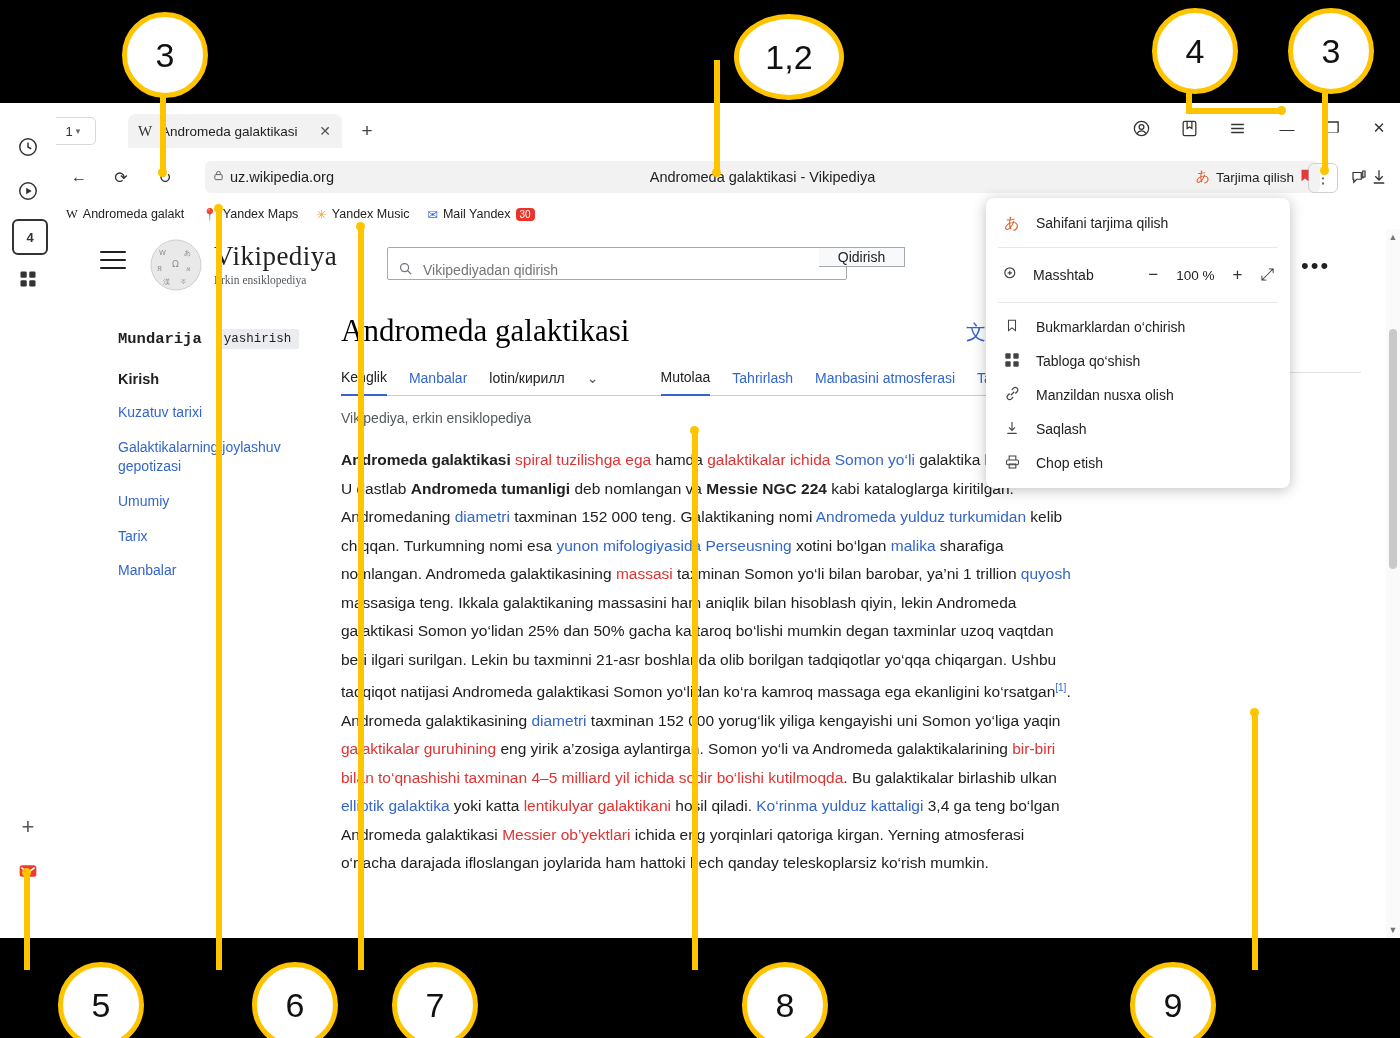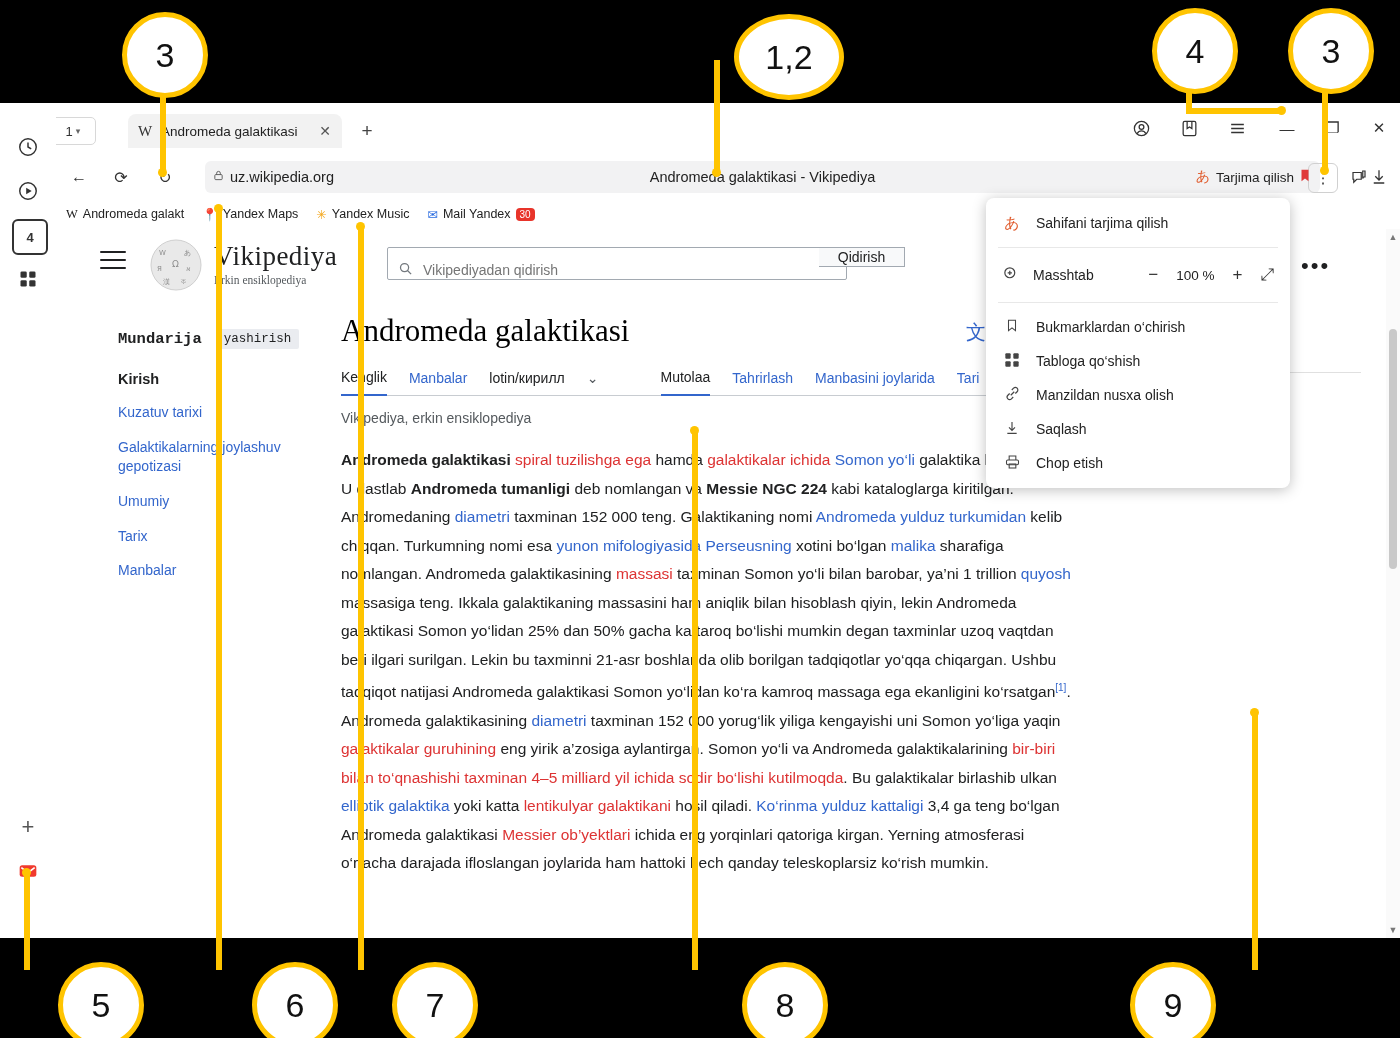--- a/index.html
+++ b/index.html
@@ -340,21 +340,21 @@
       </div>
 
       <div class="tabsrow">
         <span class="t active">Kenglik</span>
         <span class="t">Manbalar</span>
         <span class="t" style="color:#202122">lotin/кирилл</span>
         <span class="t" style="color:#54595d">⌄</span>
         <span class="sep"></span>
         <span class="t active">Mutolaa</span>
         <span class="t">Tahrirlash</span>
-        <span class="t">Manbasini joylarida</span>
+        <span class="t">Manbasini atmosferasi</span>
         <span class="t">Tari</span>
       </div>
 
       <div class="subtitle">Vikipediya, erkin ensiklopediya</div>
 
       <div class="para"><b>Andromeda galaktikasi</b> <span class="red">spiral tuzilishga ega</span> hamda <span class="red">galaktikalar ichida</span> <a>Somon yo‘li</a> galaktika hisoblanadi. U dastlab <b>Andromeda tumanligi</b> deb nomlangan va <b>Messie</b> <b>NGC 224</b> kabi kataloglarga kiritilgan. Andromedaning <a>diametri</a> taxminan 152 000 teng. Galaktikaning nomi <a>Andromeda yulduz turkumidan</a> kelib chiqqan. Turkumning nomi esa <a>yunon mifologiyasida Perseusning</a> xotini bo‘lgan <a>malika</a> sharafiga nomlangan. Andromeda galaktikasining <span class="red">massasi</span> taxminan Somon yo‘li bilan barobar, ya’ni 1 trillion <a>quyosh</a> massasiga teng. Ikkala galaktikaning massasini ham aniqlik bilan hisoblash qiyin, lekin Andromeda galaktikasi Somon yo‘lidan 25% dan 50% gacha kattaroq bo‘lishi mumkin degan taxminlar uzoq vaqtdan beri ilgari surilgan. Lekin bu taxminni 21-asr boshlarida olib borilgan tadqiqotlar yo‘qqa chiqargan. Ushbu tadqiqot natijasi Andromeda galaktikasi Somon yo‘lidan ko‘ra kamroq massaga ega ekanligini ko‘rsatgan<span class="sup">[1]</span>. Andromeda galaktikasining <a>diametri</a> taxminan 152 000 yorug‘lik yiliga kengayishi uni Somon yo‘liga yaqin <span class="red">galaktikalar guruhining</span> eng yirik a’zosiga aylantirgan. Somon yo‘li va Andromeda galaktikalarining <span class="red">bir-biri bilan to‘qnashishi taxminan 4–5 milliard yil ichida sodir bo‘lishi kutilmoqda</span>. Bu galaktikalar birlashib ulkan <a>elliptik galaktika</a> yoki katta <span class="red">lentikulyar galaktikani</span> hosil qiladi. <a>Ko‘rinma yulduz kattaligi</a> 3,4 ga teng bo‘lgan Andromeda galaktikasi <span class="red">Messier ob’yektlari</span> ichida eng yorqinlari qatoriga kirgan. Yerning atmosferasi o‘rtacha darajada ifloslangan joylarida ham hattoki hech qanday teleskoplarsiz ko‘rish mumkin.</div>
     </div>
 
     <div class="rightpanel">
       <div class="rp-label">Kenglik</div>

